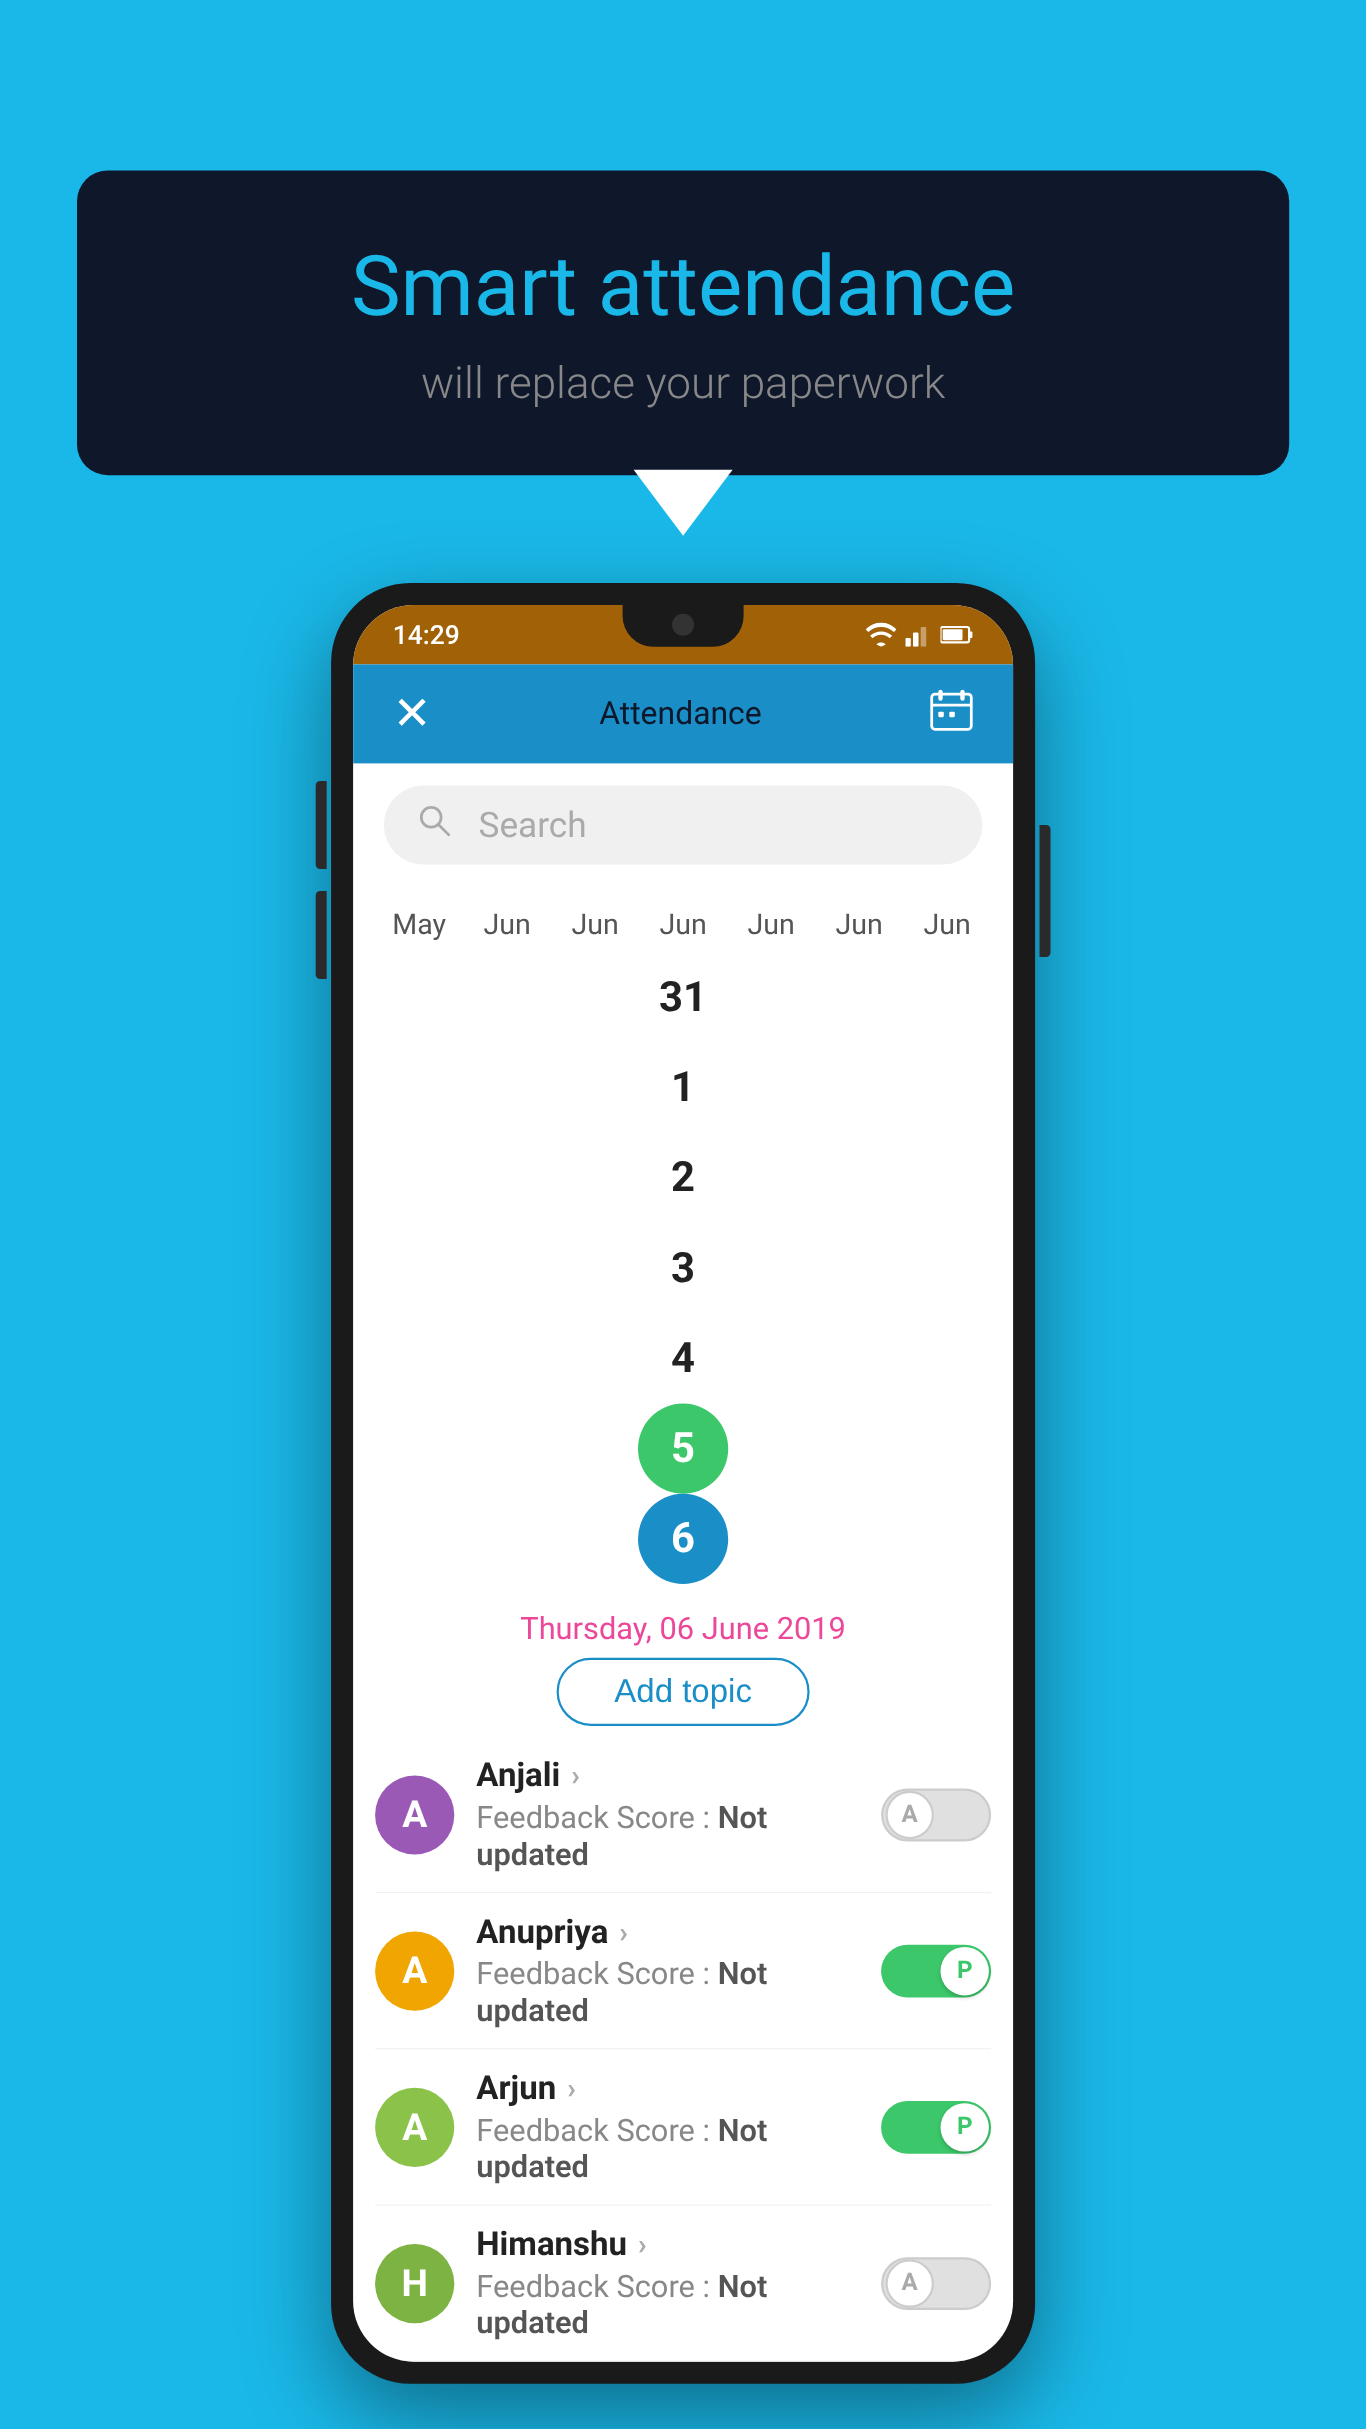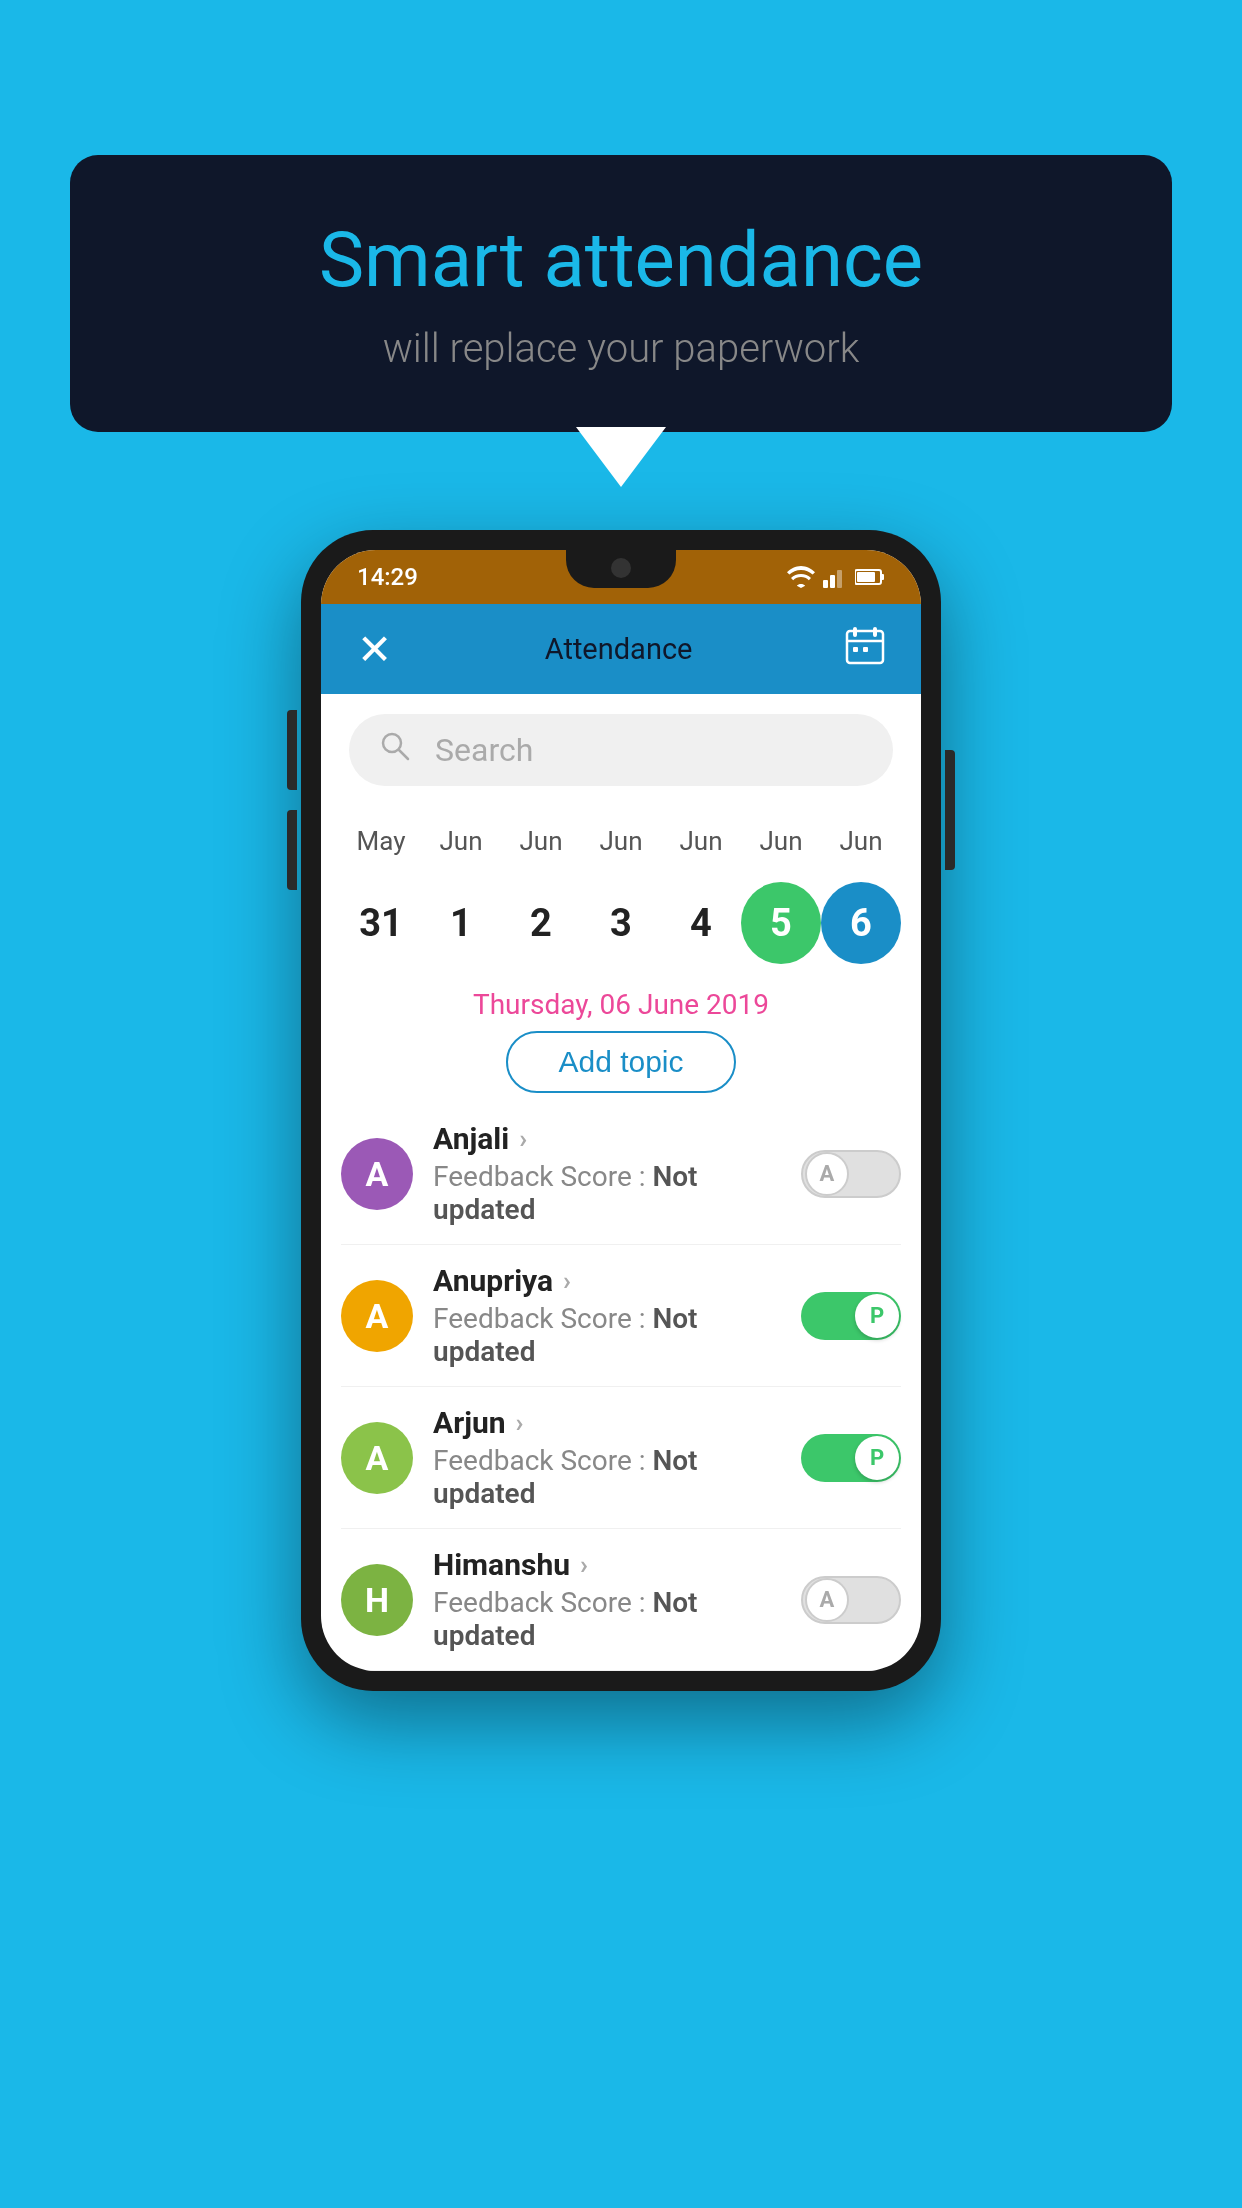--- a/index.html
+++ b/index.html
@@ -181,34 +181,35 @@
     }
 
     
     .calendar-strip {
       padding: 20px 20px 10px;
     }
 
     .calendar-months {
       display: flex;
       justify-content: space-around;
-      margin-bottom: 26px;
+      margin-bottom: 10px;
     }
 
     .cal-month {
       font-size: 26px;
       color: #555;
       width: 82px;
       text-align: center;
     }
 
     .calendar-dates {
       display: flex;
       justify-content: space-around;
       align-items: center;
+      flex-direction: column;
     }
 
     .cal-date {
       width: 82px;
       height: 82px;
       display: flex;
       align-items: center;
       justify-content: center;
       font-size: 38px;
       font-weight: 700;

